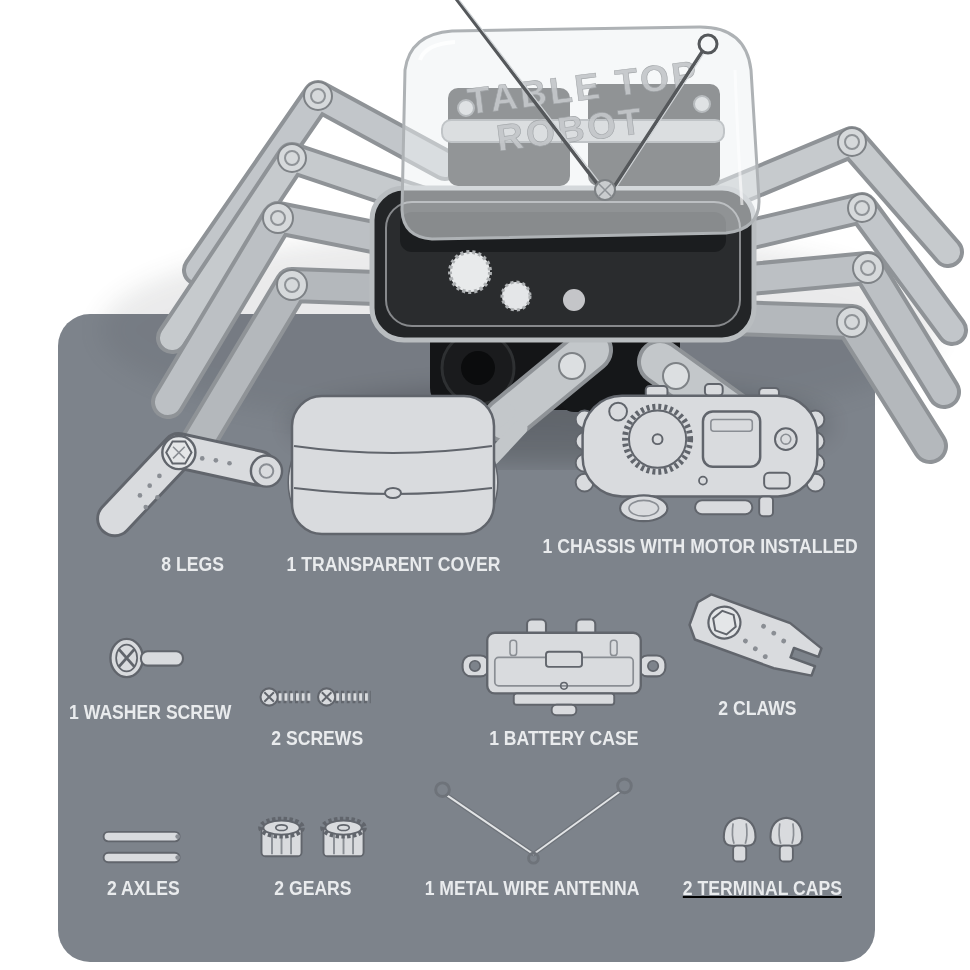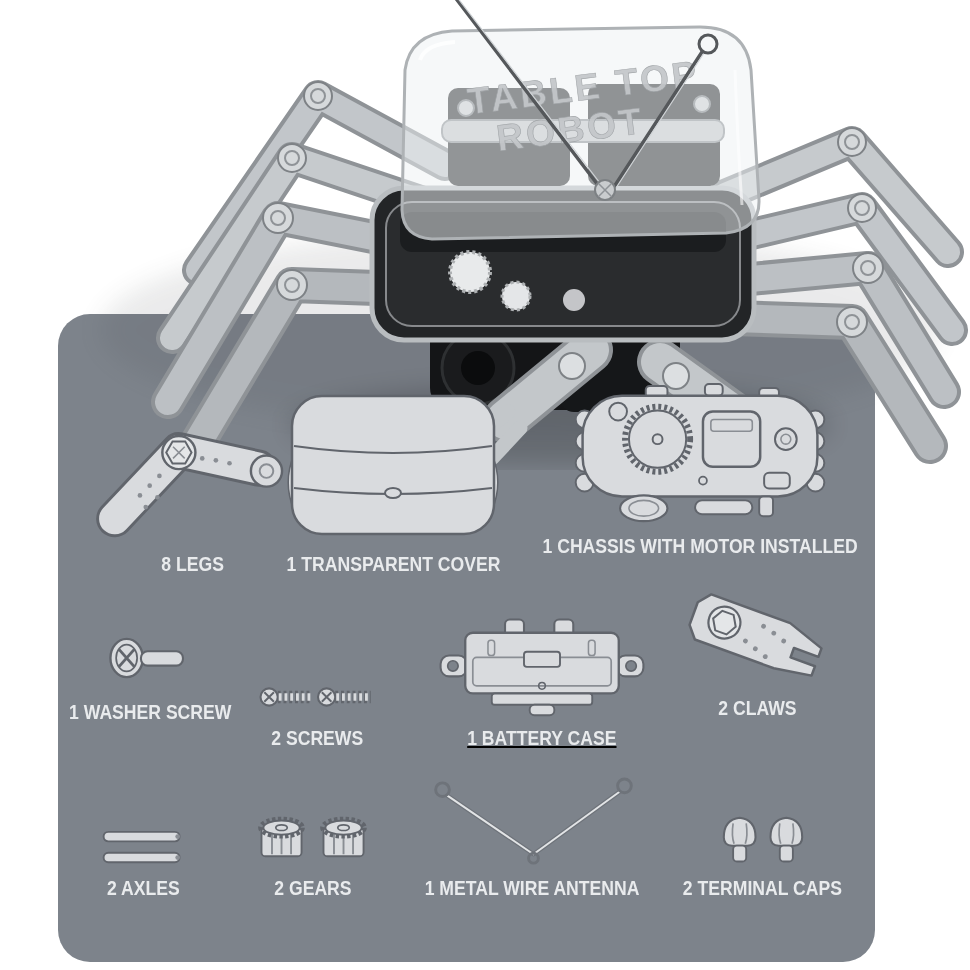--- a/index.html
+++ b/index.html
@@ -236,21 +236,21 @@
     <g>
       <circle cx="74" cy="24" r="9" fill="#d9dbde" stroke="#61656c" stroke-width="2.2"></circle>
       <path d="M69,19 L79,29 M79,19 L69,29" stroke="#61656c" stroke-width="2"></path>
       <path d="M83,24 L120,24" stroke="#61656c" stroke-width="13" stroke-dasharray="3 3"></path>
       <path d="M84,24 L119,24" stroke="#d9dbde" stroke-width="8" stroke-dasharray="3 3"></path>
     </g>
   </svg>
   <div class="part-label">2 SCREWS</div>
 </div>
 
-<div class="cell" style="left:432px;top:600px;width:220px;height:148px;text-decoration:underline;">
+<div class="cell" style="left:454px;top:600px;width:220px;height:148px;">
   <svg width="218" height="110" viewBox="0 0 230 112">
     <g fill="#d9dbde" stroke="#61656c" stroke-width="2.2">
       <rect x="76" y="8" width="20" height="18" rx="5"></rect>
       <rect x="128" y="8" width="20" height="18" rx="5"></rect>
       <rect x="8" y="46" width="28" height="22" rx="9"></rect>
       <rect x="194" y="46" width="28" height="22" rx="9"></rect>
     </g>
     <circle cx="21" cy="57" r="5.5" fill="#7d838b" stroke="#61656c" stroke-width="1.8"></circle>
     <circle cx="209" cy="57" r="5.5" fill="#7d838b" stroke="#61656c" stroke-width="1.8"></circle>
     <rect x="34" y="22" width="162" height="64" rx="8" fill="#d9dbde" stroke="#61656c" stroke-width="2.5"></rect>
@@ -318,21 +318,21 @@
   <svg width="225" height="94" viewBox="0 0 230 96">
     <path d="M28,20 L116,80 L204,16" fill="none" stroke="#6e737a" stroke-width="4.5" stroke-linejoin="round"></path>
     <path d="M28,20 L116,80 L204,16" fill="none" stroke="#e2e4e6" stroke-width="2" stroke-linejoin="round"></path>
     <circle cx="23" cy="14" r="7" fill="none" stroke="#6e737a" stroke-width="3"></circle>
     <circle cx="209" cy="10" r="7" fill="none" stroke="#6e737a" stroke-width="3"></circle>
     <circle cx="116" cy="84" r="5" fill="none" stroke="#6e737a" stroke-width="3"></circle>
   </svg>
   <div class="part-label">1 METAL WIRE ANTENNA</div>
 </div>
 
-<div class="cell" style="left:690px;top:766px;width:145px;height:132px;">
+<div class="cell" style="left:690px;top:766px;width:145px;height:132px;text-decoration:underline;">
   <svg width="112" height="58" viewBox="0 0 120 60">
     <g>
       <path d="M18,26 Q18,7 35,5 Q52,7 52,26 Q52,35 43,35 L27,35 Q18,35 18,26 Z" fill="#d9dbde" stroke="#61656c" stroke-width="2.2"></path>
       <path d="M28,11 Q26,24 29,33 M42,11 Q44,24 41,33" fill="none" stroke="#8a8e94" stroke-width="1.8"></path>
       <rect x="28" y="35" width="14" height="17" rx="4" fill="#d9dbde" stroke="#61656c" stroke-width="2"></rect>
     </g>
     <g transform="translate(50 0)">
       <path d="M18,26 Q18,7 35,5 Q52,7 52,26 Q52,35 43,35 L27,35 Q18,35 18,26 Z" fill="#d9dbde" stroke="#61656c" stroke-width="2.2"></path>
       <path d="M28,11 Q26,24 29,33 M42,11 Q44,24 41,33" fill="none" stroke="#8a8e94" stroke-width="1.8"></path>
       <rect x="28" y="35" width="14" height="17" rx="4" fill="#d9dbde" stroke="#61656c" stroke-width="2"></rect>

